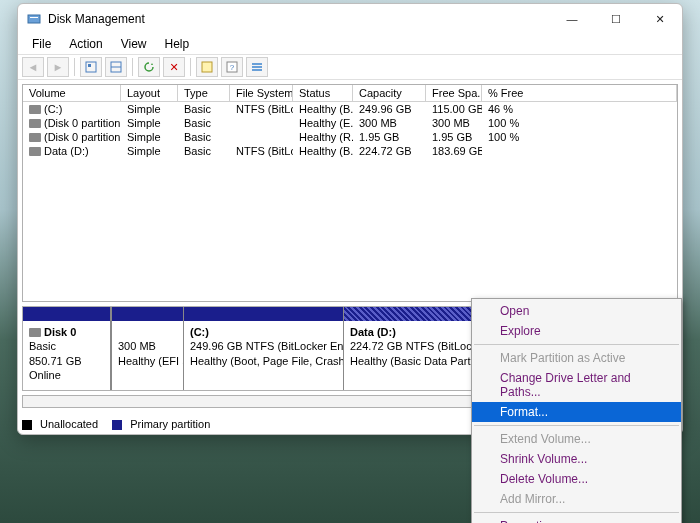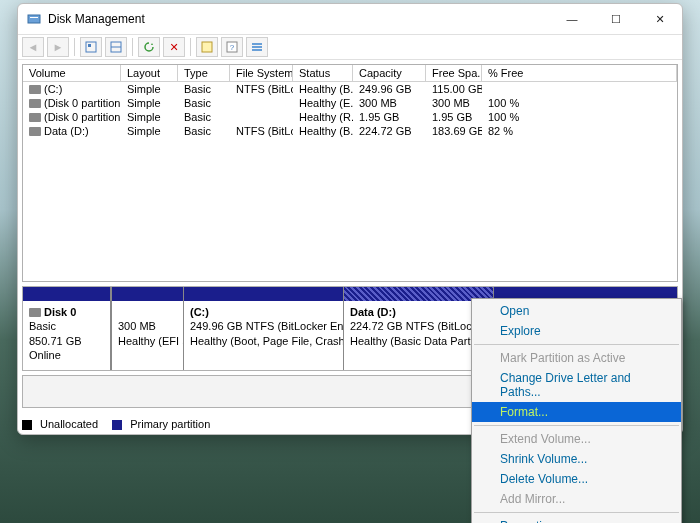--- a/index.html
+++ b/index.html
@@ -30,43 +30,49 @@
 .disklabel .txt { position:relative; margin-top:14px; line-height:1.3; }
 .partwrap { flex:1; display:flex; background:#fff; }
 .part { border-left:1px solid #888; position:relative; padding:4px 6px; overflow:hidden; }
 .part .bar { position:absolute; top:0; left:0; right:0; height:14px; background:#1a1e8c; }
 .part.hatched .bar { background:repeating-linear-gradient(45deg,#1a1e8c 0 2px,#5a5ec8 2px 4px); }
 .part .txt { margin-top:14px; line-height:1.3; white-space:nowrap; }
 .bottompad { flex:1; border:1px solid #b0b0b0; margin:4px 4px 2px 4px; background:#f3f3f3; }
 .legend { height:20px; margin:0 4px 4px 4px; display:flex; align-items:flex-end; font-size:11px; gap:4px; }
 .legend .sw { width:10px; height:10px; display:inline-block; margin-right:4px; }
 .ctxmenu { position:absolute; left:471px; top:298px; width:211px; background:#f5f5f5; border:1px solid #a0a0a0; box-shadow:2px 2px 6px rgba(0,0,0,.3); font-size:12px; padding:2px 0; }
-.ctxmenu .mi { padding:3px 12px 3px 28px; color:#0369a1; }
+.ctxmenu .mi { padding:3px 12px 3px 28px; color:#701a75; }
 .ctxmenu .mi.disabled { color:#9a9a9a; }
-.ctxmenu .mi.hl { background:#0a66d6; color:#bef264; }
+.ctxmenu .mi.hl { background:#0a66d6; color:#ffffff; }
 .ctxmenu .sep { height:1px; background:#c8c8c8; margin:3px 2px; }
 </style>
 </head>
 <body>
 
 <div class="window">
   <div class="titlebar">
     <span class="icon">
         <svg width="14" height="14">
           <rect x="1" y="3" width="12" height="8" fill="#6aa0d8" stroke="#386fa3"></rect>
           <rect x="3" y="5" width="8" height="1" fill="#fff"></rect>
         </svg>
       </span>
     <span class="title">Disk Management</span>
     <span class="spacer"></span>
     <div class="winbtn">―</div>
     <div class="winbtn">☐</div>
     <div class="winbtn close">✕</div>
   </div>
 
+  <div class="menubar">
+    <span>File</span>
+    <span>Action</span>
+    <span>View</span>
+    <span>Help</span>
+  </div>
 
   <div class="toolbar">
     <div class="tbtn disabled">◄</div>
     <div class="tbtn disabled">►</div>
     <div class="tsep"></div>
     <div class="tbtn">
         <svg width="12" height="12">
           <rect x="1" y="1" width="10" height="10" fill="none" stroke="#4a7fbf"></rect>
           <rect x="3" y="3" width="3" height="3" fill="#4a7fbf"></rect>
         </svg>
@@ -119,20 +125,21 @@
     </div>
     <div class="listbody" id="listbody">
         <div class="row">
           <div class="c-vol"><span class="drive-icon"></span>(C:)</div>
           <div class="c-lay">Simple</div>
           <div class="c-typ">Basic</div>
           <div class="c-fs">NTFS (BitLoc...</div>
           <div class="c-st">Healthy (B...</div>
           <div class="c-cap">249.96 GB</div>
           <div class="c-fr">115.00 GB</div>
+          <div class="c-pf">46 %</div>
         </div>
         <div class="row">
           <div class="c-vol"><span class="drive-icon"></span>(Disk 0 partition 1)</div>
           <div class="c-lay">Simple</div>
           <div class="c-typ">Basic</div>
           <div class="c-fs"></div>
           <div class="c-st">Healthy (E...</div>
           <div class="c-cap">300 MB</div>
           <div class="c-fr">300 MB</div>
           <div class="c-pf">100 %</div>
@@ -148,21 +155,20 @@
           <div class="c-pf">100 %</div>
         </div>
         <div class="row">
           <div class="c-vol"><span class="drive-icon"></span>Data (D:)</div>
           <div class="c-lay">Simple</div>
           <div class="c-typ">Basic</div>
           <div class="c-fs">NTFS (BitLoc...</div>
           <div class="c-st">Healthy (B...</div>
           <div class="c-cap">224.72 GB</div>
           <div class="c-fr">183.69 GB</div>
-          <div class="c-pf">82 %</div>
         </div>
       </div>
   </div>
 
   <div class="diskpane">
     <div class="disklabel">
       <div class="topbar"></div>
       <div class="txt">
         <span class="drive-icon"></span><b>Disk 0</b><br>
         <span>Basic</span><br>

